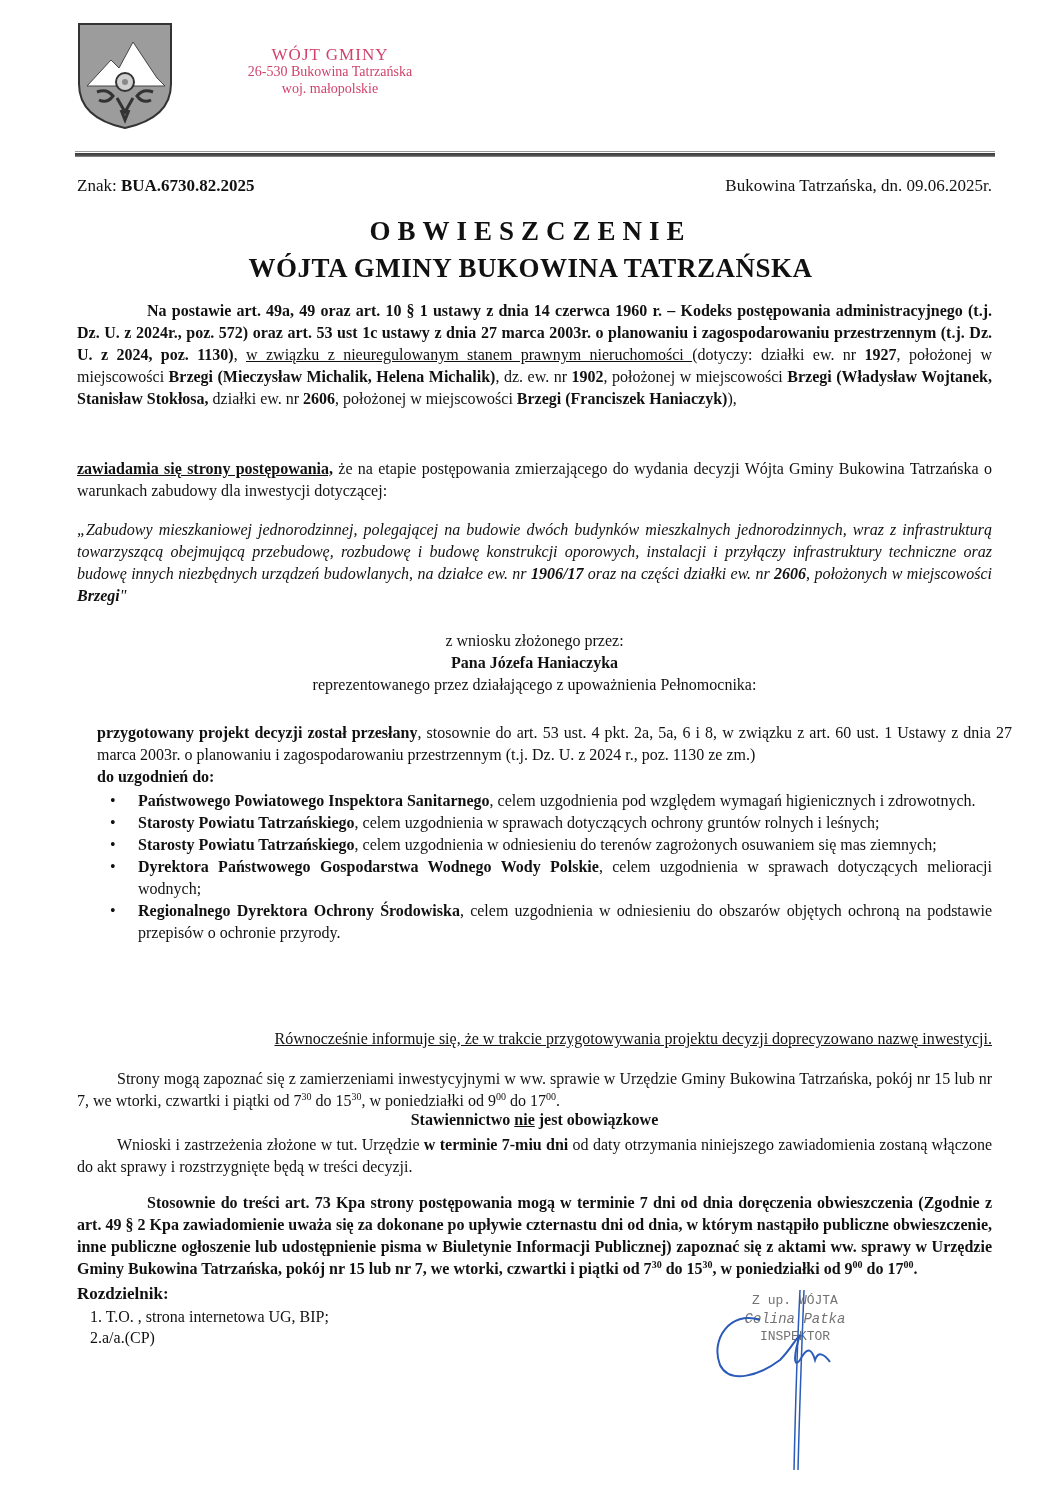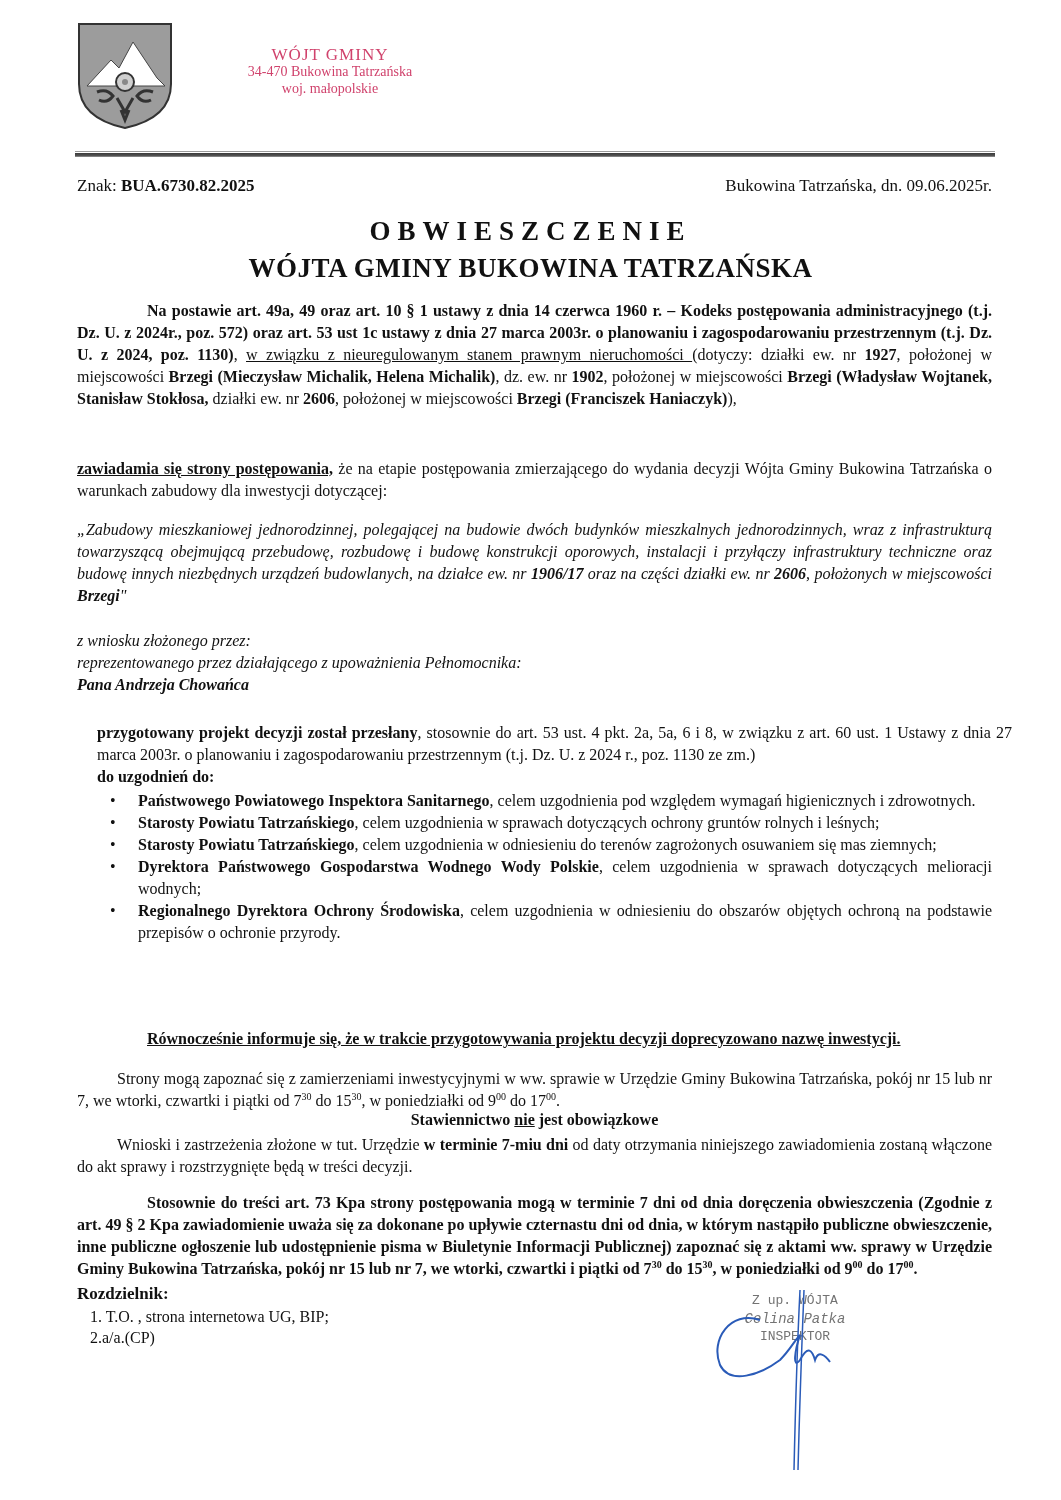--- a/index.html
+++ b/index.html
@@ -28,27 +28,27 @@
   .body { position: absolute; left: 77px; width: 915px; font-size: 16px; line-height: 22px;
           text-align: justify; }
   .indent { text-indent: 70px; }
   .indent2 { text-indent: 40px; }
   .u { text-decoration: underline; }
   .b { font-weight: bold; }
 
   .p1 { top: 300px; }
   .p2 { top: 458px; }
   .p3 { top: 519px; font-style: italic; }
-  .p4 { top: 630px; text-align: left; font-style: italic; }
+  .p4 { top: 630px; text-align: center; }
   .p5 { top: 722px; margin-left: 20px; }
   .list { position: absolute; left: 110px; top: 790px; width: 882px; font-size: 16px; line-height: 22px;
           margin: 0; padding: 0; list-style: none; }
   .list li { position: relative; padding-left: 28px; text-align: justify; margin-bottom: 0px; }
   .list li .bullet { position: absolute; left: 0; top: 0; }
-  .p6 { top: 1028px; text-align: left; padding-left: 70px; width: 845px; font-weight: bold; }
+  .p6 { top: 1028px; text-align: right; padding-left: 70px; width: 845px; }
   .p7 { top: 1068px; }
   .p8 { top: 1109px; text-align: center; }
   .p9 { top: 1134px; }
   .p10 { top: 1192px; font-weight: bold; }
 
   sup { font-size: 10px; line-height: 0; vertical-align: super; }
 
   .dist-title { position: absolute; left: 77px; top: 1284px; font-size: 17px; font-weight: bold;
                 font-family: "Liberation Serif", serif; }
   .dist-list { position: absolute; left: 90px; top: 1306px; font-size: 16px; line-height: 21px; }
@@ -66,21 +66,21 @@
   <svg class="crest" viewBox="0 0 96 108">
     <path d="M2 2 H94 V62 Q94 96 48 106 Q2 96 2 62 Z" fill="#9c9c9c" stroke="#333" stroke-width="2"></path>
     <polygon points="10,64 34,38 42,46 56,20 80,56 88,64" fill="#ffffff" stroke="#444" stroke-width="1"></polygon>
     <circle cx="48" cy="60" r="9" fill="#cfcfcf" stroke="#333" stroke-width="2"></circle>
     <circle cx="48" cy="60" r="3" fill="#888"></circle>
     <path d="M20 70 Q30 66 36 74 Q30 82 22 78 M76 70 Q66 66 60 74 Q66 82 74 78 M40 76 L48 90 L56 76 M44 88 L48 98 L52 88" fill="none" stroke="#333" stroke-width="3"></path>
   </svg>
 
   <div class="stamp">
     <div class="s1">WÓJT GMINY</div>
-    <div class="s2">34-470 Bukowina Tatrzańska</div>
+    <div class="s2">26-530 Bukowina Tatrzańska</div>
     <div class="s3">woj. małopolskie</div>
   </div>
 
   <div class="rule"></div>
 
   <div class="meta-row">
     <span><span>Znak: </span><b>BUA.6730.82.2025</b></span>
     <span>Bukowina Tatrzańska, dn. 09.06.2025r.</span>
   </div>
 
@@ -88,22 +88,22 @@
   <div class="title title2">WÓJTA GMINY BUKOWINA TATRZAŃSKA</div>
 
   <div class="body p1 indent"><span class="b">Na postawie art. 49a, 49 oraz art. 10 § 1  ustawy z dnia 14 czerwca 1960 r. – Kodeks postępowania administracyjnego (t.j. Dz. U. z 2024r., poz. 572) oraz art. 53 ust 1c ustawy z dnia 27 marca 2003r. o planowaniu i zagospodarowaniu przestrzennym (t.j. Dz. U. z 2024, poz. 1130)</span><span>, </span><span class="u">w związku z nieuregulowanym stanem prawnym nieruchomości </span><span>(dotyczy: działki ew. nr </span><span class="b">1927</span><span>, położonej w miejscowości </span><span class="b">Brzegi (Mieczysław Michalik, Helena Michalik)</span><span>, dz. ew. nr </span><span class="b">1902</span><span>, położonej w miejscowości </span><span class="b">Brzegi (Władysław Wojtanek, Stanisław Stokłosa,</span><span> działki ew. nr </span><span class="b">2606</span><span>, położonej w miejscowości </span><span class="b">Brzegi (Franciszek Haniaczyk)</span><span>),</span></div>
 
   <div class="body p2"><span class="b u">zawiadamia się strony postępowania,</span><span> że na etapie postępowania zmierzającego do wydania decyzji Wójta Gminy Bukowina Tatrzańska o warunkach zabudowy dla inwestycji dotyczącej:</span></div>
 
   <div class="body p3"><span>„Zabudowy mieszkaniowej jednorodzinnej, polegającej na budowie dwóch budynków mieszkalnych jednorodzinnych, wraz z infrastrukturą towarzyszącą obejmującą przebudowę, rozbudowę i budowę konstrukcji oporowych, instalacji i przyłączy infrastruktury techniczne oraz budowę innych niezbędnych urządzeń budowlanych, na działce ew. nr </span><span class="b">1906/17</span><span> oraz na części działki ew. nr </span><span class="b">2606</span><span>, położonych w miejscowości </span><span class="b">Brzegi</span><span>"</span></div>
 
   <div class="body p4">
     <div>z wniosku złożonego przez:</div>
+    <div class="b">Pana Józefa Haniaczyka</div>
     <div>reprezentowanego przez działającego z upoważnienia Pełnomocnika:</div>
-    <div class="b">Pana Andrzeja Chowańca</div>
   </div>
 
   <div class="body p5"><span class="b">przygotowany projekt decyzji został przesłany</span><span>, stosownie do art. 53 ust. 4 pkt. 2a, 5a, 6 i 8, w związku z art. 60 ust. 1 Ustawy z dnia 27 marca 2003r. o planowaniu i zagospodarowaniu przestrzennym (t.j. Dz. U. z 2024 r., poz. 1130 ze zm.)</span><br><span class="b">do uzgodnień do:</span></div>
 
   <ul class="list">
     <li><span class="bullet">•</span><span class="b">Państwowego Powiatowego Inspektora Sanitarnego</span><span>, celem uzgodnienia pod względem wymagań higienicznych i zdrowotnych.</span></li>
     <li><span class="bullet">•</span><span class="b">Starosty Powiatu Tatrzańskiego</span><span>, celem uzgodnienia w sprawach dotyczących ochrony gruntów rolnych i leśnych;</span></li>
     <li><span class="bullet">•</span><span class="b">Starosty Powiatu Tatrzańskiego</span><span>, celem uzgodnienia w odniesieniu do terenów zagrożonych osuwaniem się mas ziemnych;</span></li>
     <li><span class="bullet">•</span><span class="b">Dyrektora Państwowego Gospodarstwa Wodnego Wody Polskie</span><span>, celem uzgodnienia w sprawach dotyczących melioracji wodnych;</span></li>
     <li><span class="bullet">•</span><span class="b">Regionalnego Dyrektora Ochrony Środowiska</span><span>, celem uzgodnienia w odniesieniu do obszarów objętych ochroną na podstawie przepisów o ochronie przyrody.</span></li>

